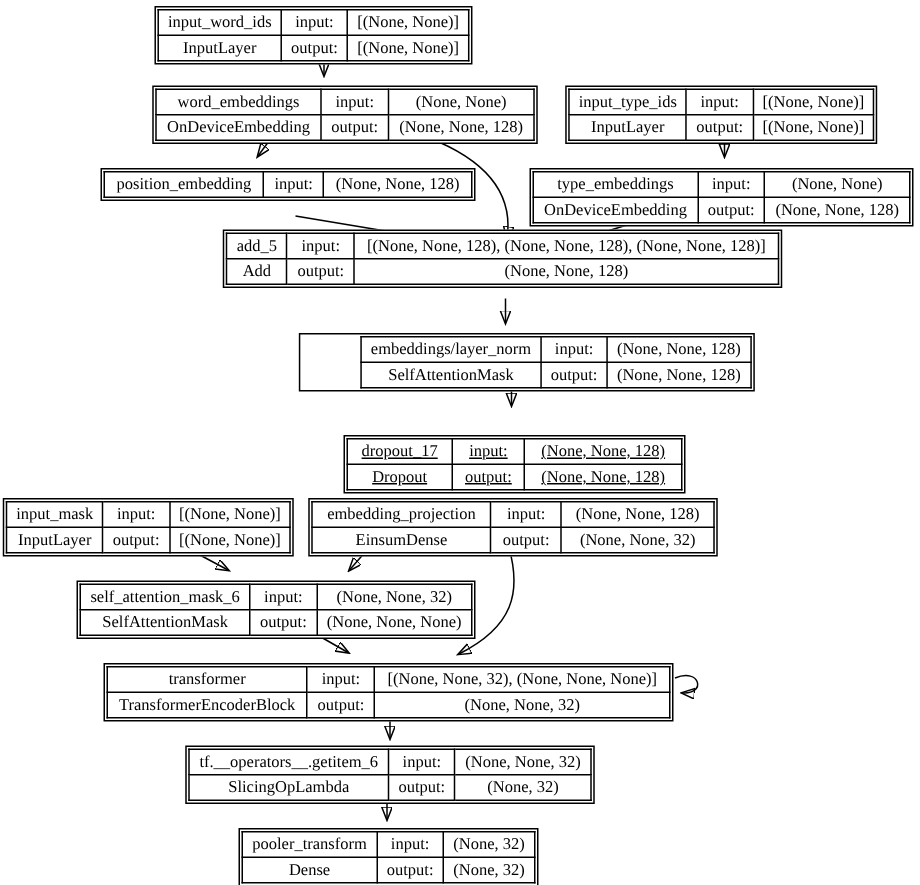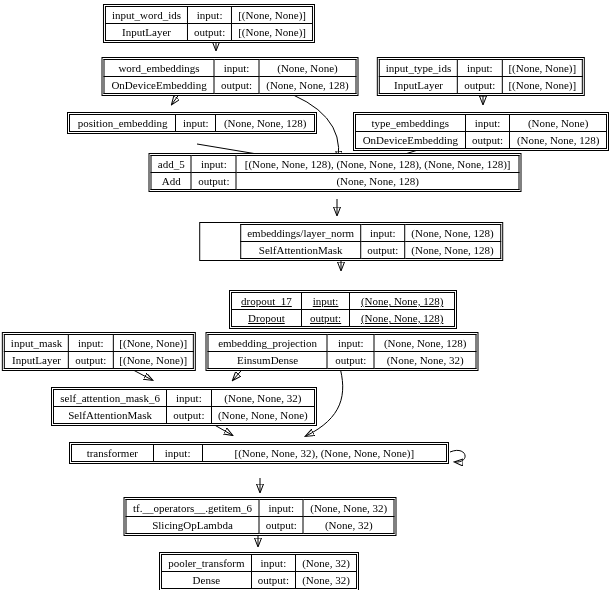--- a/index.html
+++ b/index.html
@@ -243,20 +243,25 @@
   </div>
 
   <div class="node n11">
     <table>
         <tbody>
       <tr>
             <td>transformer</td>
           <td>input:</td>
           <td>[(None, None, 32), (None, None, None)]</td>
           </tr>
+      <tr>
+            <td>TransformerEncoderBlock</td>
+          <td>output:</td>
+          <td>(None, None, 32)</td>
+          </tr>
     </tbody>
       </table>
   </div>
 
   <div class="node n12">
     <table>
         <tbody>
       <tr>
             <td>tf.__operators__.getitem_6</td>
           <td>input:</td>

